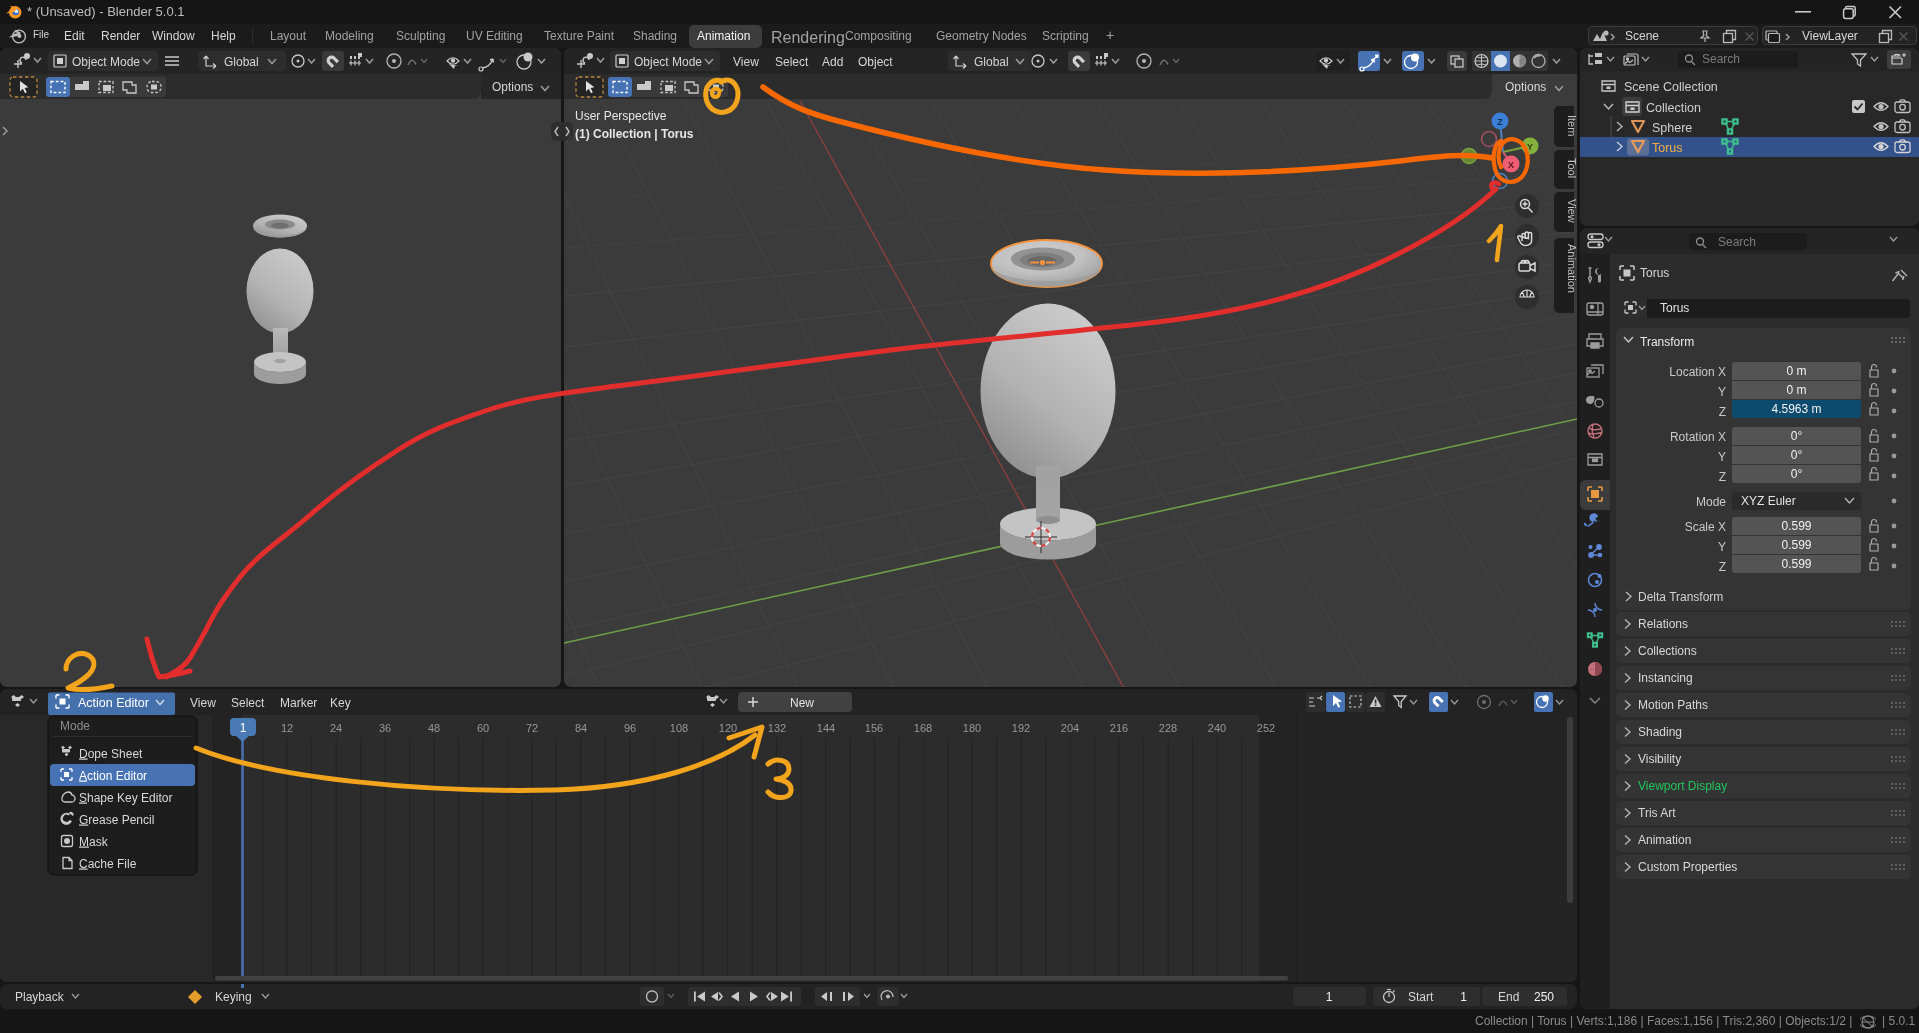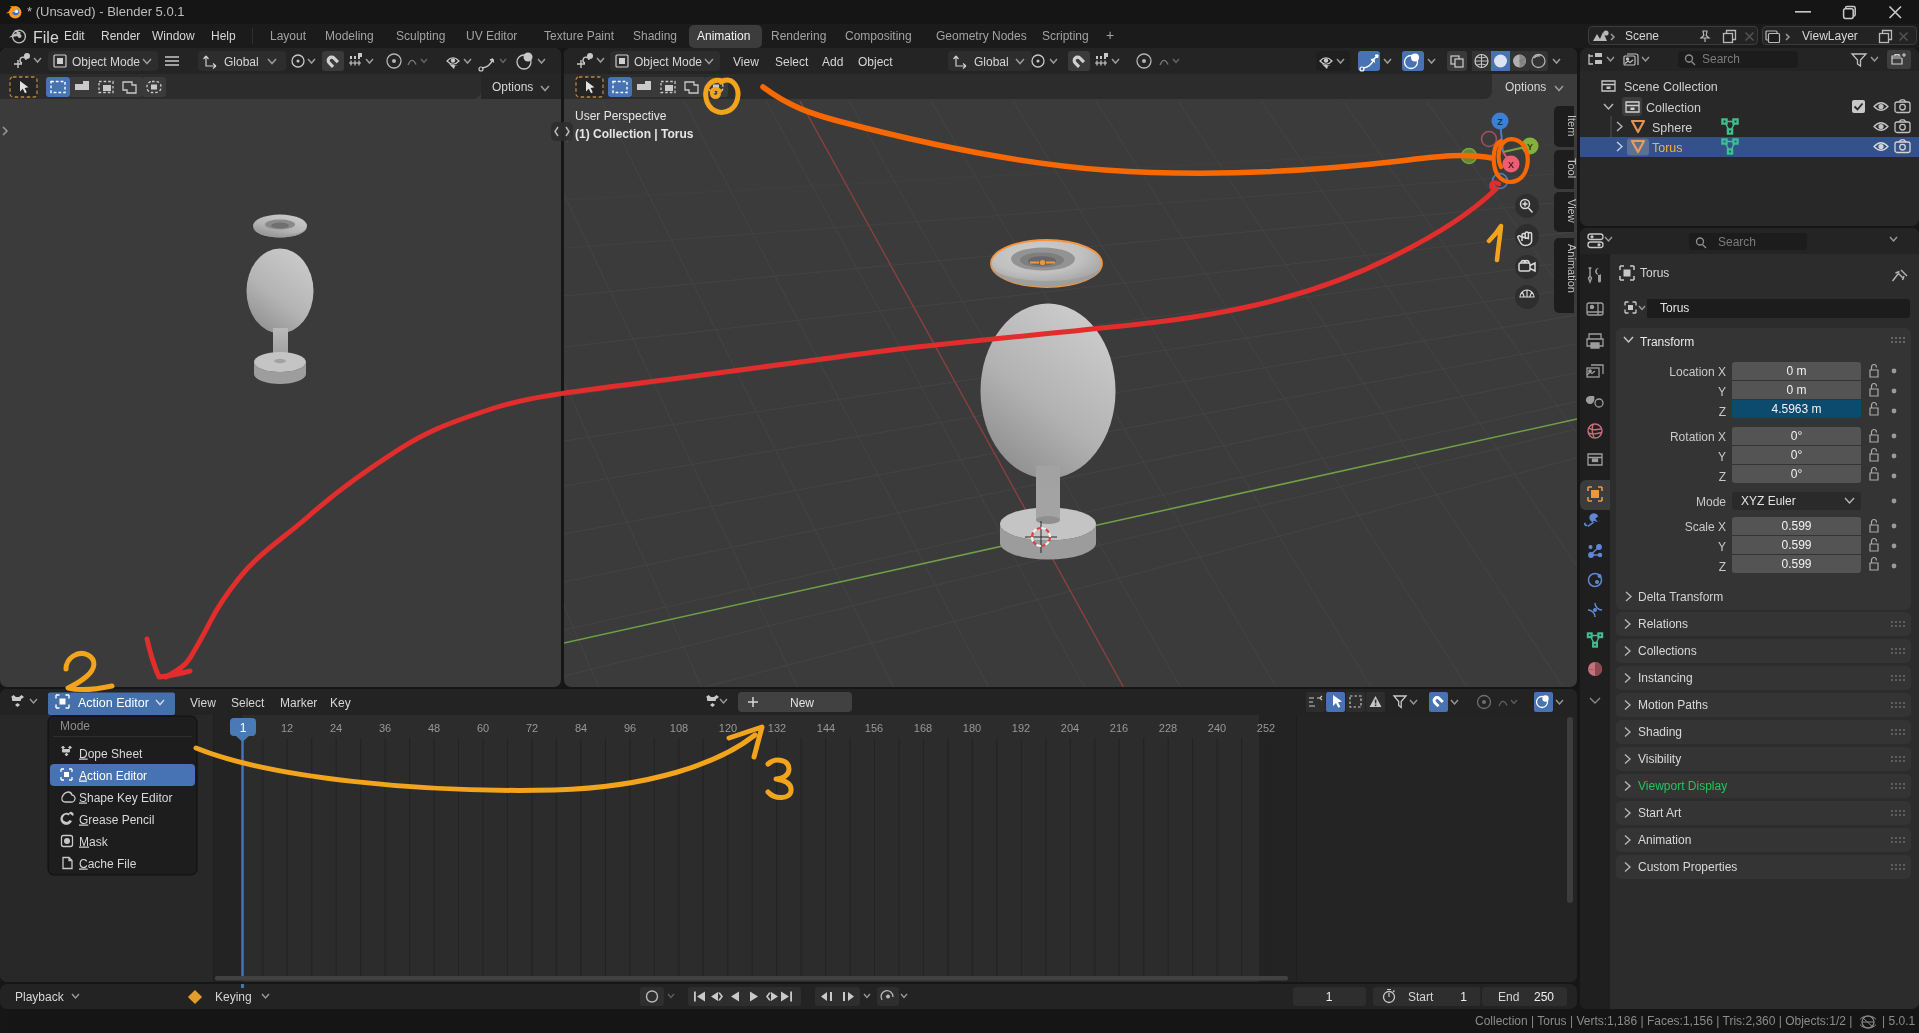--- a/index.html
+++ b/index.html
@@ -32,35 +32,35 @@
       <path d="M1.5,1.5 L13,13 M13,1.5 L1.5,13" stroke="#c9c9c9" stroke-width="1.6"></path>
     </svg>
 </div>
 
 <div class="abs" style="left:0;top:24px;width:1919px;height:24px;background:#1b1b1b;font-size:13px;">
   <svg class="abs" style="left:8px;top:3px" width="20" height="18" viewBox="0 0 20 18">
     <circle cx="11" cy="9.5" r="6.4" fill="none" stroke="#bdbdbd" stroke-width="1.4"></circle>
     <circle cx="11.5" cy="9" r="2" fill="#bdbdbd"></circle>
     <path d="M1,10.5 Q5.5,6.5 9.5,6.3 L6,3.8 L8,3.3 L13,5.8 L10,9 Z" fill="#bdbdbd"></path>
   </svg>
-  <div class="abs" style="left:33px;top:5px;color:#d6d6d6;font-size:16px;">File</div>
+  <div class="abs" style="left:33px;top:5px;color:#d6d6d6;font-size:10px;">File</div>
   <div class="abs" style="left:64px;top:5px;color:#d6d6d6;font-size:12px;">Edit</div>
   <div class="abs" style="left:101px;top:5px;color:#d6d6d6;font-size:12px;">Render</div>
   <div class="abs" style="left:152px;top:5px;color:#d6d6d6;font-size:12px;">Window</div>
   <div class="abs" style="left:211px;top:5px;color:#d6d6d6;font-size:12px;">Help</div>
   <div class="abs" style="left:252px;top:4px;width:1px;height:16px;background:#2e2e2e;"></div>
   <div class="abs" style="left:689px;top:1px;width:73px;height:23px;background:#3c3c3c;border-radius:5px;"></div>
   <div class="abs" style="left:270px;top:5px;color:#a2a2a2;font-size:12px;">Layout</div>
   <div class="abs" style="left:325px;top:5px;color:#a2a2a2;font-size:12px;">Modeling</div>
   <div class="abs" style="left:396px;top:5px;color:#a2a2a2;font-size:12px;">Sculpting</div>
-  <div class="abs" style="left:466px;top:5px;color:#a2a2a2;font-size:12px;">UV Editor</div>
+  <div class="abs" style="left:466px;top:5px;color:#a2a2a2;font-size:12px;">UV Editing</div>
   <div class="abs" style="left:544px;top:5px;color:#a2a2a2;font-size:12px;">Texture Paint</div>
   <div class="abs" style="left:633px;top:5px;color:#a2a2a2;font-size:12px;">Shading</div>
   <div class="abs" style="left:697px;top:5px;color:#f2f2f2;font-size:12px;">Animation</div>
-  <div class="abs" style="left:771px;top:5px;color:#a2a2a2;font-size:12px;">Rendering</div>
+  <div class="abs" style="left:771px;top:5px;color:#a2a2a2;font-size:16px;">Rendering</div>
   <div class="abs" style="left:845px;top:5px;color:#a2a2a2;font-size:12px;">Compositing</div>
   <div class="abs" style="left:936px;top:5px;color:#a2a2a2;font-size:12px;">Geometry Nodes</div>
   <div class="abs" style="left:1042px;top:5px;color:#a2a2a2;font-size:12px;">Scripting</div>
   <div class="abs" style="left:1106px;top:3px;color:#a2a2a2;font-size:14px;">+</div>
 
   <div class="abs" style="left:1588px;top:2px;width:170px;height:19px;background:#232323;border:1px solid #3c3c3c;border-radius:4px;"></div>
   <div class="abs" style="left:1762px;top:2px;width:155px;height:19px;background:#232323;border:1px solid #3c3c3c;border-radius:4px;"></div>
   <svg class="abs" style="left:1590px;top:5px" width="26" height="15" viewBox="0 0 26 15">
     <path d="M3,12 L7,5 L10,10 L13,3 L17,12 Z" fill="#b9b9b9"></path>
       <circle cx="16" cy="4" r="2.6" fill="#b9b9b9"></circle>
@@ -569,21 +569,21 @@
     <div class="abs" style="left:58px;top:443px;color:#d8d8d8;">Instancing</div>
   <div class="abs" style="left:36px;top:465px;width:295px;height:24px;background:#343434;border-radius:5px;"></div>
     <div class="abs" style="left:58px;top:470px;color:#d8d8d8;">Motion Paths</div>
   <div class="abs" style="left:36px;top:492px;width:295px;height:24px;background:#343434;border-radius:5px;"></div>
     <div class="abs" style="left:58px;top:497px;color:#d8d8d8;">Shading</div>
   <div class="abs" style="left:36px;top:519px;width:295px;height:24px;background:#343434;border-radius:5px;"></div>
     <div class="abs" style="left:58px;top:524px;color:#d8d8d8;">Visibility</div>
   <div class="abs" style="left:36px;top:546px;width:295px;height:24px;background:#343434;border-radius:5px;"></div>
     <div class="abs" style="left:58px;top:551px;color:#22c55e;">Viewport Display</div>
   <div class="abs" style="left:36px;top:573px;width:295px;height:24px;background:#343434;border-radius:5px;"></div>
-    <div class="abs" style="left:58px;top:578px;color:#d8d8d8;">Start Art</div>
+    <div class="abs" style="left:58px;top:578px;color:#d8d8d8;">Tris Art</div>
   <div class="abs" style="left:36px;top:600px;width:295px;height:24px;background:#343434;border-radius:5px;"></div>
     <div class="abs" style="left:58px;top:605px;color:#d8d8d8;">Animation</div>
   <div class="abs" style="left:36px;top:627px;width:295px;height:24px;background:#343434;border-radius:5px;"></div>
     <div class="abs" style="left:58px;top:632px;color:#d8d8d8;">Custom Properties</div>
 
   <svg class="abs" style="left:0;top:0" width="339" height="781" viewBox="0 0 339 781">
 
     <g fill="#c8c8c8">
       <rect x="8" y="6" width="15" height="5.5" rx="2.5" fill="none" stroke="#c8c8c8" stroke-width="1.3"></rect>
       <rect x="8" y="14" width="15" height="5.5" rx="2.5" fill="none" stroke="#c8c8c8" stroke-width="1.3"></rect>

